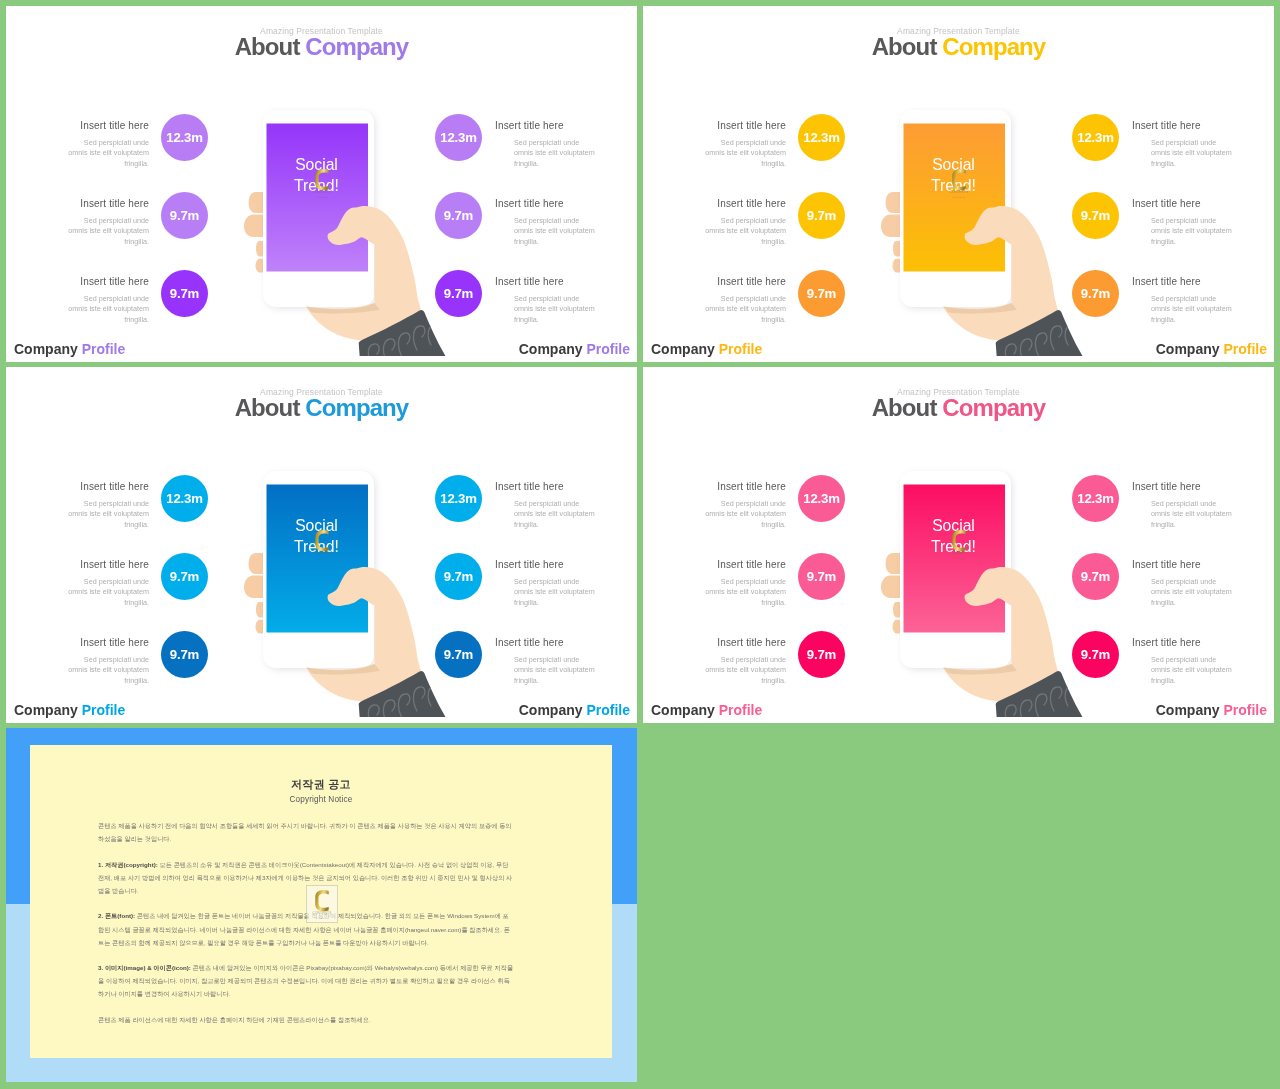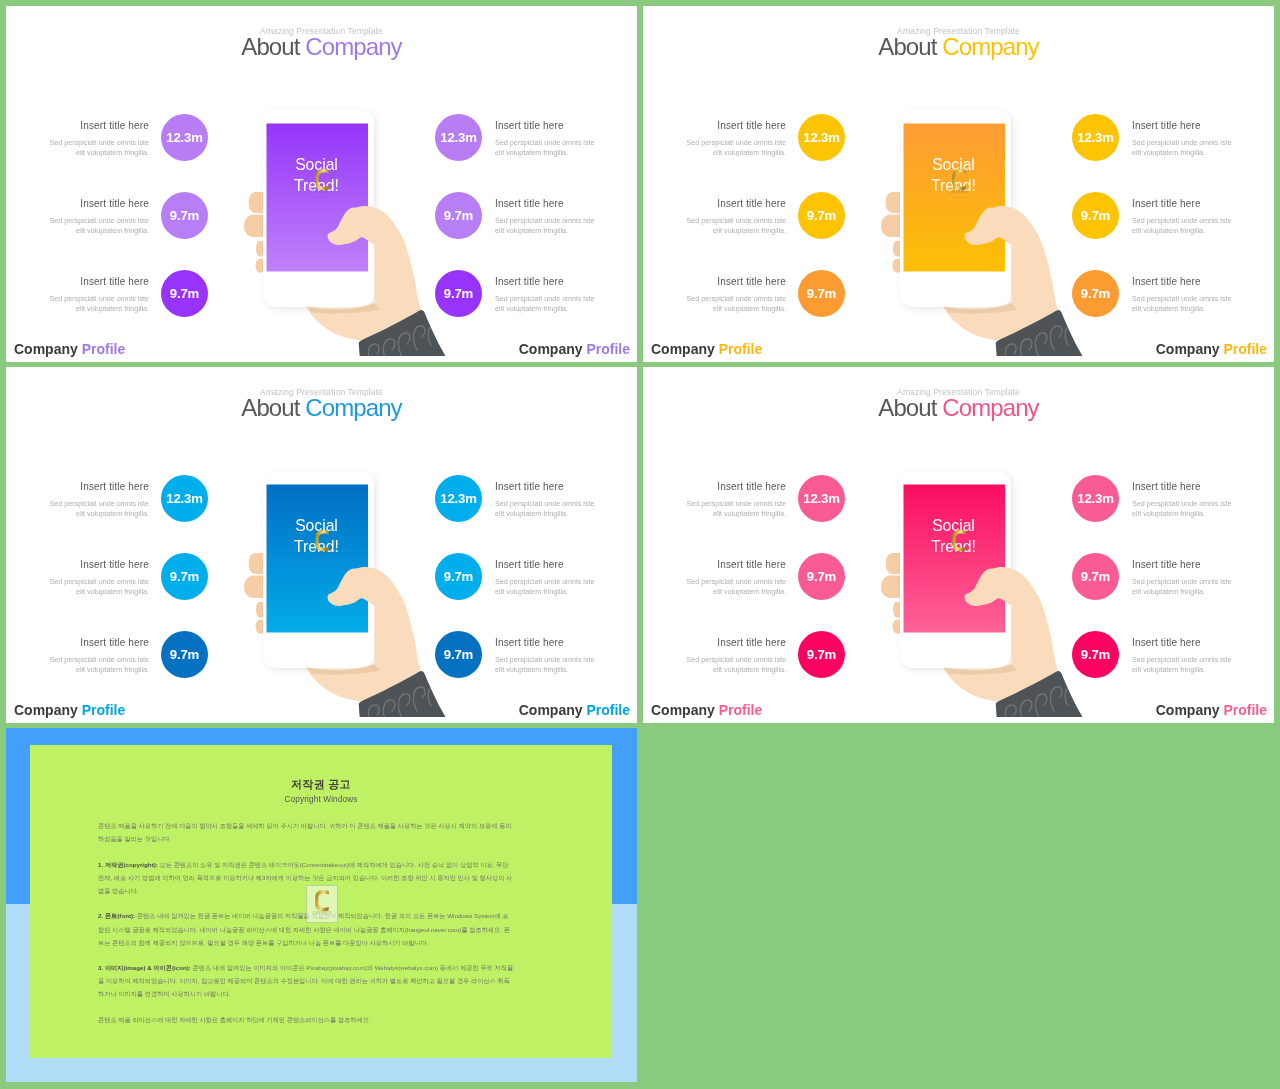--- a/index.html
+++ b/index.html
@@ -10,33 +10,33 @@
   .s1{left:6px;top:6px;width:631px;height:356px;}
   .s2{left:643px;top:6px;width:631px;height:356px;}
   .s3{left:6px;top:367px;width:631px;height:356px;}
   .s4{left:643px;top:367px;width:631px;height:356px;}
   .s5{left:6px;top:728px;width:631px;height:354px;}
 
   
   .eyebrow{position:absolute;left:0;right:0;top:20px;text-align:center;
     font-size:8.5px;color:#c3c3c3;letter-spacing:.1px;line-height:10px;}
   .title{position:absolute;left:0;right:0;top:27px;text-align:center;
-    font-size:24px;font-weight:normal;letter-spacing:-0.9px;line-height:28px;}
+    font-size:24px;font-weight:bold;letter-spacing:-0.9px;line-height:28px;}
   .title .dark{color:#58585a;}
 
   
   .col{position:absolute;top:108px;width:250px;}
   .col.left{left:42px;}
   .col.right{left:429px;}
   .row{position:relative;height:78px;}
   .row .txt{position:absolute;top:6px;width:102px;}
   .col.left .row .txt{left:-1px;text-align:right;}
   .col.right .row .txt{left:60px;text-align:left;}
   .row .t1{font-size:10px;color:#58585a;line-height:12px;white-space:nowrap;letter-spacing:.15px;}
-  .row .t2{font-size:7.2px;color:#aeaeae;line-height:10.3px;margin-top:6px;}
+  .row .t2{font-size:7.2px;color:#aeaeae;line-height:10.3px;margin-top:6px;margin-left:19px;}
   .bub{position:absolute;top:0;width:47px;height:47px;border-radius:50%;
     display:flex;align-items:center;justify-content:center;
     color:#fff;font-size:13.2px;font-weight:bold;letter-spacing:-.2px;}
   .col.left .bub{left:113px;}
   .col.right .bub{left:0px;}
 
   
   .art{position:absolute;left:214px;top:84px;width:230px;height:266px;}
   .art svg{display:block;}
 
@@ -45,21 +45,21 @@
   .foot.l{left:8px;}
   .foot.r{right:7px;}
   .foot .dk{color:#3b3b3d;}
 
   
   .wm{position:absolute;width:32px;height:38px;pointer-events:none;}
 
   
   .cbg{position:absolute;left:0;top:0;width:631px;height:354px;background:#43a0f9;}
   .cbg2{position:absolute;left:0;top:176px;width:631px;height:178px;background:#b0dcf7;}
-  .cpaper{position:absolute;left:24px;top:17px;width:582px;height:313px;background:#bef264;}
+  .cpaper{position:absolute;left:24px;top:17px;width:582px;height:313px;background:#fef9c3;}
   .ctitle{position:absolute;left:0;right:0;top:32px;text-align:center;font-size:11px;
     font-weight:bold;color:#3f3f3f;letter-spacing:.3px;line-height:14px;}
   .csub{position:absolute;left:0;right:0;top:50px;text-align:center;font-size:8.2px;color:#55555a;line-height:10px;letter-spacing:.15px;}
   .cbody{position:absolute;left:68px;top:74px;width:416px;font-size:6.2px;color:#6f6f6f;line-height:13.1px;}
   .cbody p{margin:0 0 12.5px 0;}
   .cbody b{color:#4a4a4a;font-weight:bold;}
 </style>
 </head>
 <body>
 
@@ -602,21 +602,21 @@
           <text x="16" y="33.6" text-anchor="middle" font-family="Liberation Sans, sans-serif" font-size="2.3" letter-spacing="0.3" fill="rgba(110,100,80,0.4)">TAKEOUT</text>
         </svg></div>
       <div class="foot l"><span class="dk">Company</span> <span style="color:#f85e93">Profile</span></div>
       <div class="foot r"><span class="dk">Company</span> <span style="color:#f85e93">Profile</span></div>
     </div>
     <div class="slide s5">
       <div class="cbg"></div>
       <div class="cbg2"></div>
       <div class="cpaper">
         <div class="ctitle">저작권 공고</div>
-        <div class="csub">Copyright Windows</div>
+        <div class="csub">Copyright Notice</div>
         <div class="cbody">
           <p><span>콘텐츠 제품을 사용하기 전에 다음의 협약서 조항들을 세세히 읽어 주시기 바랍니다. 귀하가 이 콘텐츠 제품을 사용하는 것은 사용시 계약의 보증에 동의하셨음을 알리는 것입니다.</span></p>
           <p><b>1. 저작권(copyright):</b><span> 모든 콘텐츠의 소유 및 저작권은 콘텐츠 테이크아웃(Contentstakeout)에 제작자에게 있습니다. 사전 승낙 없이 상업적 이용, 무단전재, 배포 사기 방법에 의하여 영리 목적으로 이용하거나 제3자에게 이용하는 것은 금지되어 있습니다. 이러한 조항 위반 시 중지민 민사 및 형사상의 사법을 받습니다.</span></p>
           <p><b>2. 폰트(font):</b><span> 콘텐츠 내에 담겨있는 한글 폰트는 네이버 나눔글꼴의 저작물을 적용하여 제작되었습니다. 한글 외의 모든 폰트는 Windows System에 포함된 시스템 글꼴로 제작되었습니다. 네이버 나눔글꼴 라이선스에 대한 자세한 사항은 네이버 나눔글꼴 홈페이지(hangeul.naver.com)를 참조하세요. 폰트는 콘텐츠의 함께 제공되지 않으므로, 필요할 경우 해당 폰트를 구입하거나 나눔 폰트를 다운받아 사용하시기 바랍니다.</span></p>
           <p><b>3. 이미지(image) &amp; 아이콘(icon):</b><span> 콘텐츠 내에 담겨있는 이미지와 아이콘은 Pixabay(pixabay.com)와 Webalys(webalys.com) 등에서 제공한 무료 저작물을 이용하여 제작되었습니다. 이미지, 참고로만 제공되며 콘텐츠의 수정본입니다. 이에 대한 권리는 귀하가 별도로 확인하고 필요할 경우 라이선스 취득하거나 이미지를 변경하여 사용하시기 바랍니다.</span></p>
           <p><span>콘텐츠 제품 라이선스에 대한 자세한 사항은 홈페이지 하단에 기재된 콘텐츠라이선스를 참조하세요.</span></p>
         </div>
       </div>
       <div class="wm" style="left:300px;top:157px"><svg width="32" height="38" viewBox="0 0 32 38">
           <defs>

